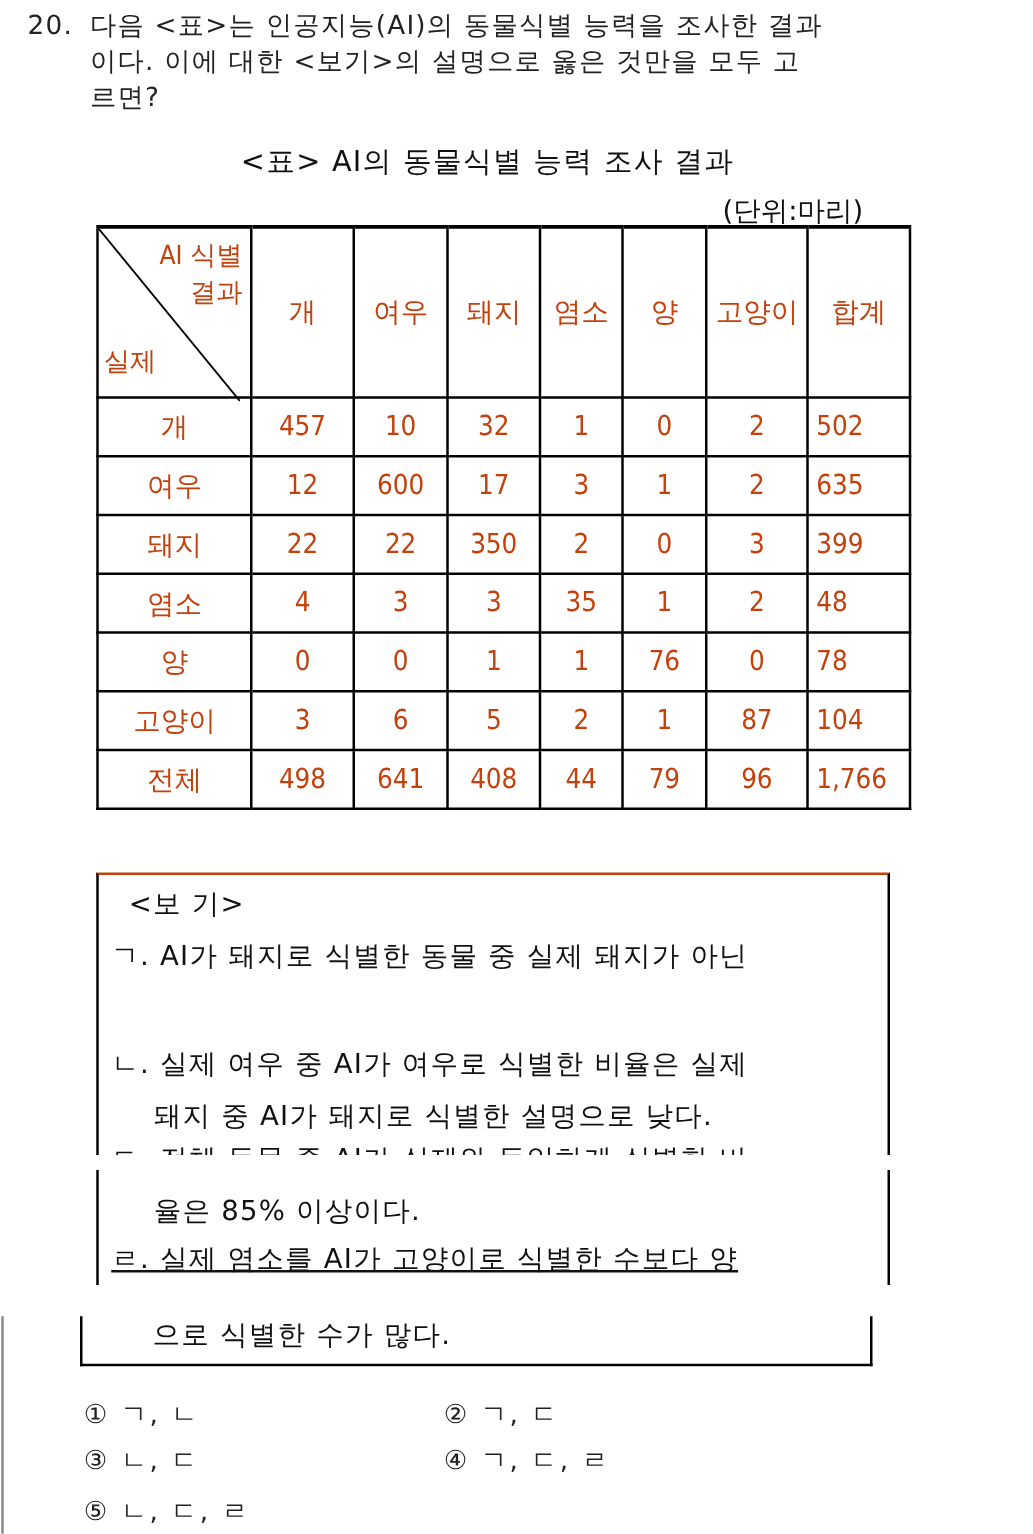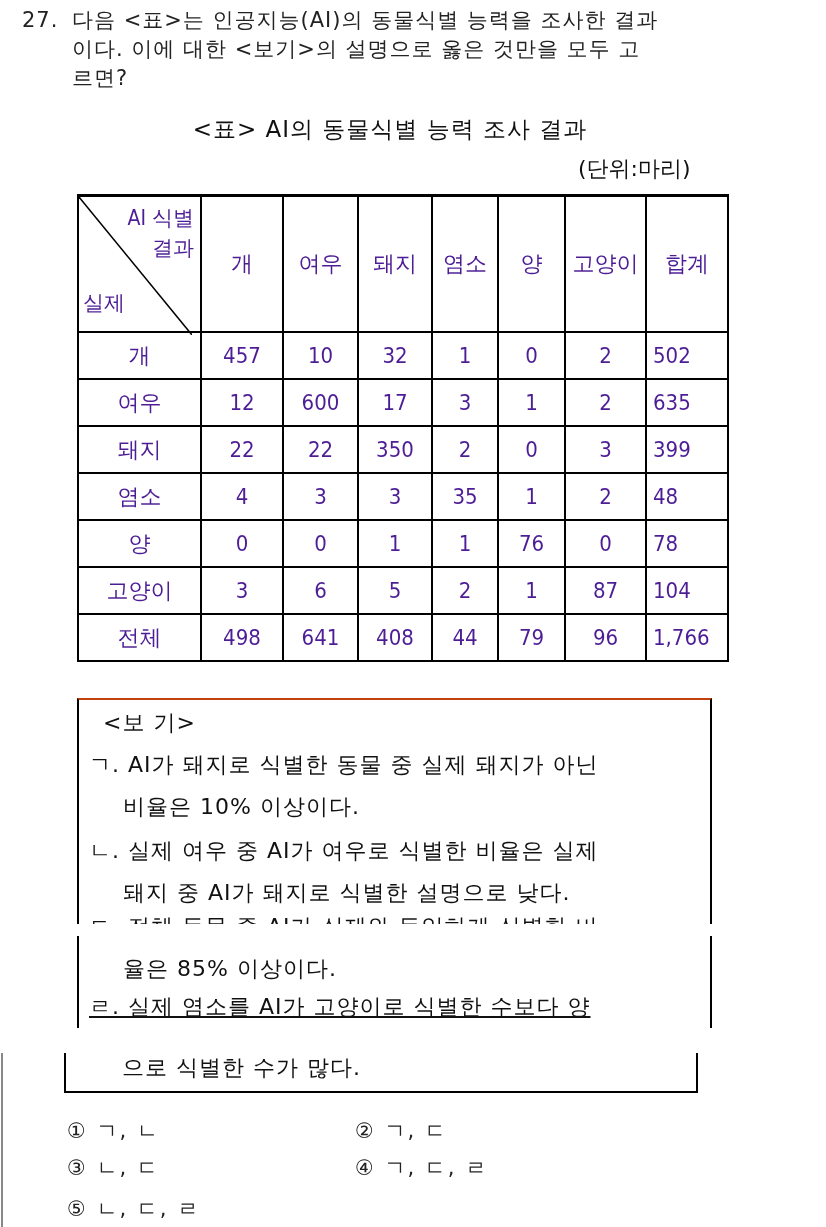--- a/index.html
+++ b/index.html
@@ -16,22 +16,22 @@
   .question .body { margin-left: 50px; }
   .table-title {
     position: absolute; left: 0; width: 804px; top: 114px; text-align: center;
     font-size: 23px; color: #111; letter-spacing: 1px; padding-left: 0;
   }
   .table-title span { position: relative; left: -12px; }
   .unit {
     position: absolute; left: 578px; top: 154px; font-size: 22px; color: #111;
   }
   table.data {
-    position: absolute; left: 77px; top: 194px;
-    border-collapse: collapse; font-size: 22px; color: #4c1d95;
+    position: absolute; left: 77px; top: 180px;
+    border-collapse: collapse; font-size: 22px; color: #c2410c;
   }
   table.data td {
     border: 2px solid #000; height: 45px; padding: 0 6px; text-align: center;
     font-family: "DejaVu Sans Condensed", "DejaVu Sans", sans-serif;
   }
   table.data tr:first-child td { border-top-width: 3px; height: 134px; }
   table.data td.num-right { text-align: left; padding-right: 10px; }
   td.corner { position: relative; padding: 0; }
   td.corner svg { position: absolute; left: 0; top: 0; }
   td.corner .c-top { position: absolute; right: 6px; top: 6px; text-align: right; line-height: 30px; font-size: 21px; }
@@ -45,21 +45,21 @@
   .box3 { left: 64px; top: 1053px; width: 630px; height: 38px; border-bottom: 2px solid #000; }
   .line { position: absolute; white-space: nowrap; }
   .thin-edge { position: absolute; left: 1px; top: 1053px; width: 2px; height: 174px; background: #888; }
   .options { position: absolute; left: 0; top: 0; font-size: 21px; color: #222; }
   .opt { position: absolute; white-space: nowrap; letter-spacing: 2px; }
 </style>
 </head>
 <body>
 
 <div class="question">
-  <span class="num">27.</span>
+  <span class="num">20.</span>
   <div class="body">
     <div>다음 &lt;표&gt;는 인공지능(AI)의 동물식별 능력을 조사한 결과</div>
     <div>이다. 이에 대한 &lt;보기&gt;의 설명으로 옳은 것만을 모두 고</div>
     <div>르면?</div>
   </div>
 </div>
 
 <div class="table-title"><span>&lt;표&gt; AI의 동물식별 능력 조사 결과</span></div>
 <div class="unit">(단위:마리)</div>
 
@@ -153,21 +153,20 @@
     <td>79</td>
     <td>96</td>
     <td class="num-right">1,766</td>
   </tr>
 </tbody>
   </table>
 
 <div class="box box1">
   <div class="line" style="left:24px; top:8px;">&lt;보  기&gt;</div>
   <div class="line" style="left:10px; top:50px;">ㄱ. AI가 돼지로 식별한 동물 중 실제 돼지가 아닌</div>
-  <div class="line" style="left:44px; top:92px;">비율은 10% 이상이다.</div>
   <div class="line" style="left:10px; top:136px;">ㄴ. 실제 여우 중 AI가 여우로 식별한 비율은 실제</div>
   <div class="line" style="left:44px; top:178px;">돼지 중 AI가 돼지로 식별한 설명으로 낮다.</div>
   <div class="line" style="left:10px; top:212px;">ㄷ. 전체 동물 중 AI가 실제와 동일하게 식별한 비</div>
 </div>
 
 <div class="box box2">
   <div class="line" style="left:44px; top:18px;">율은 85% 이상이다.</div>
   <div class="line" style="left:10px; top:56px;text-decoration:underline;">ㄹ. 실제 염소를 AI가 고양이로 식별한 수보다 양</div>
 </div>
 

